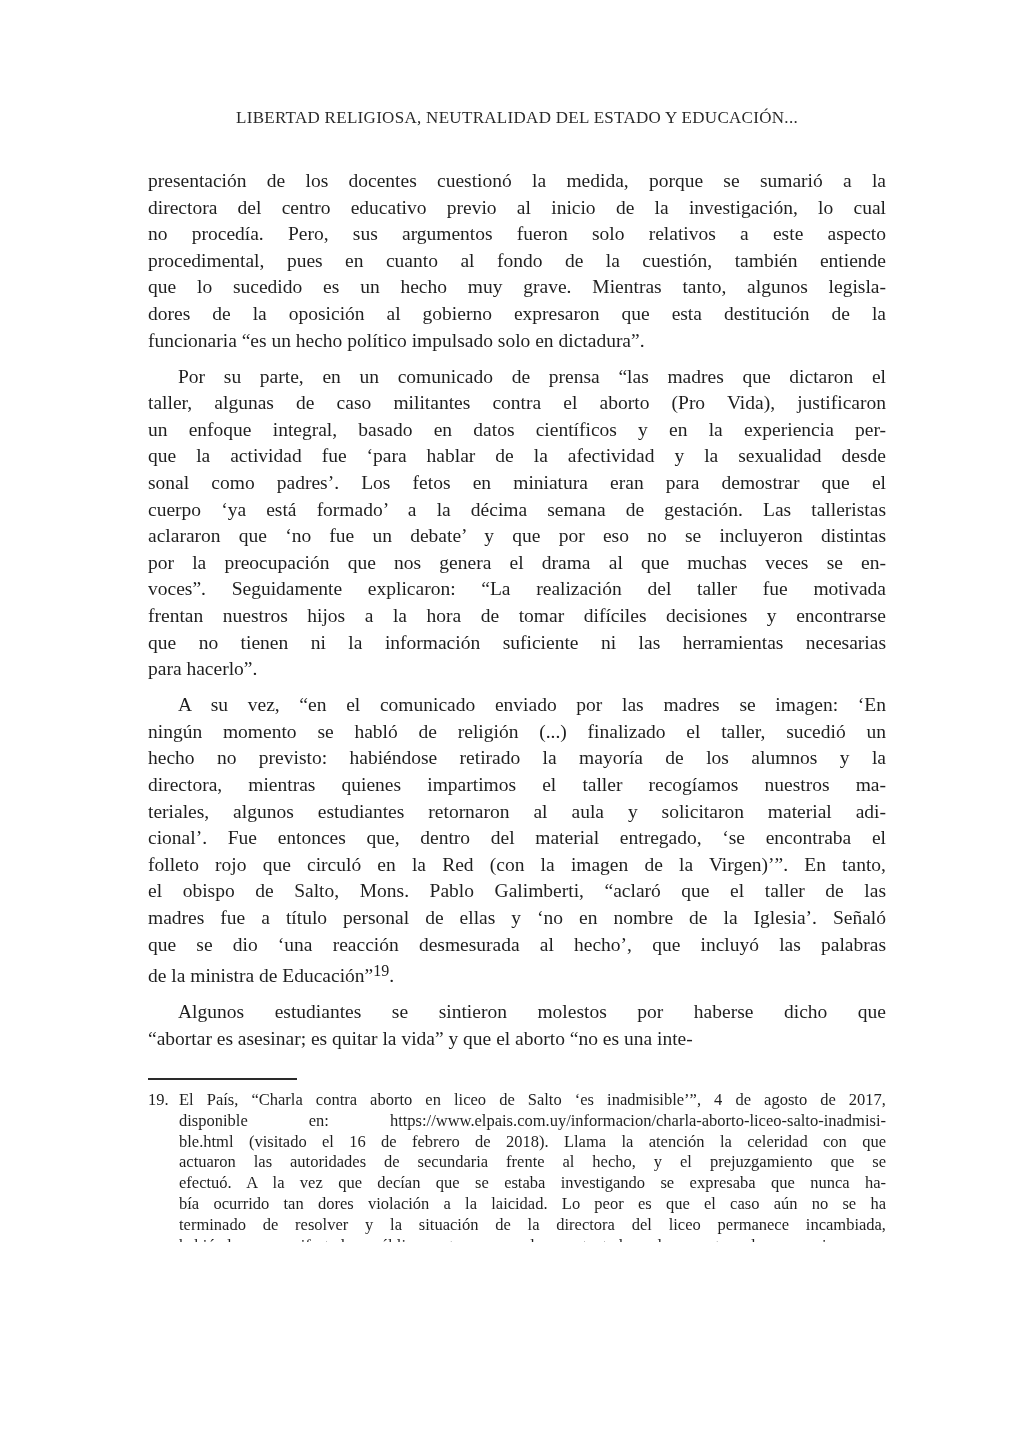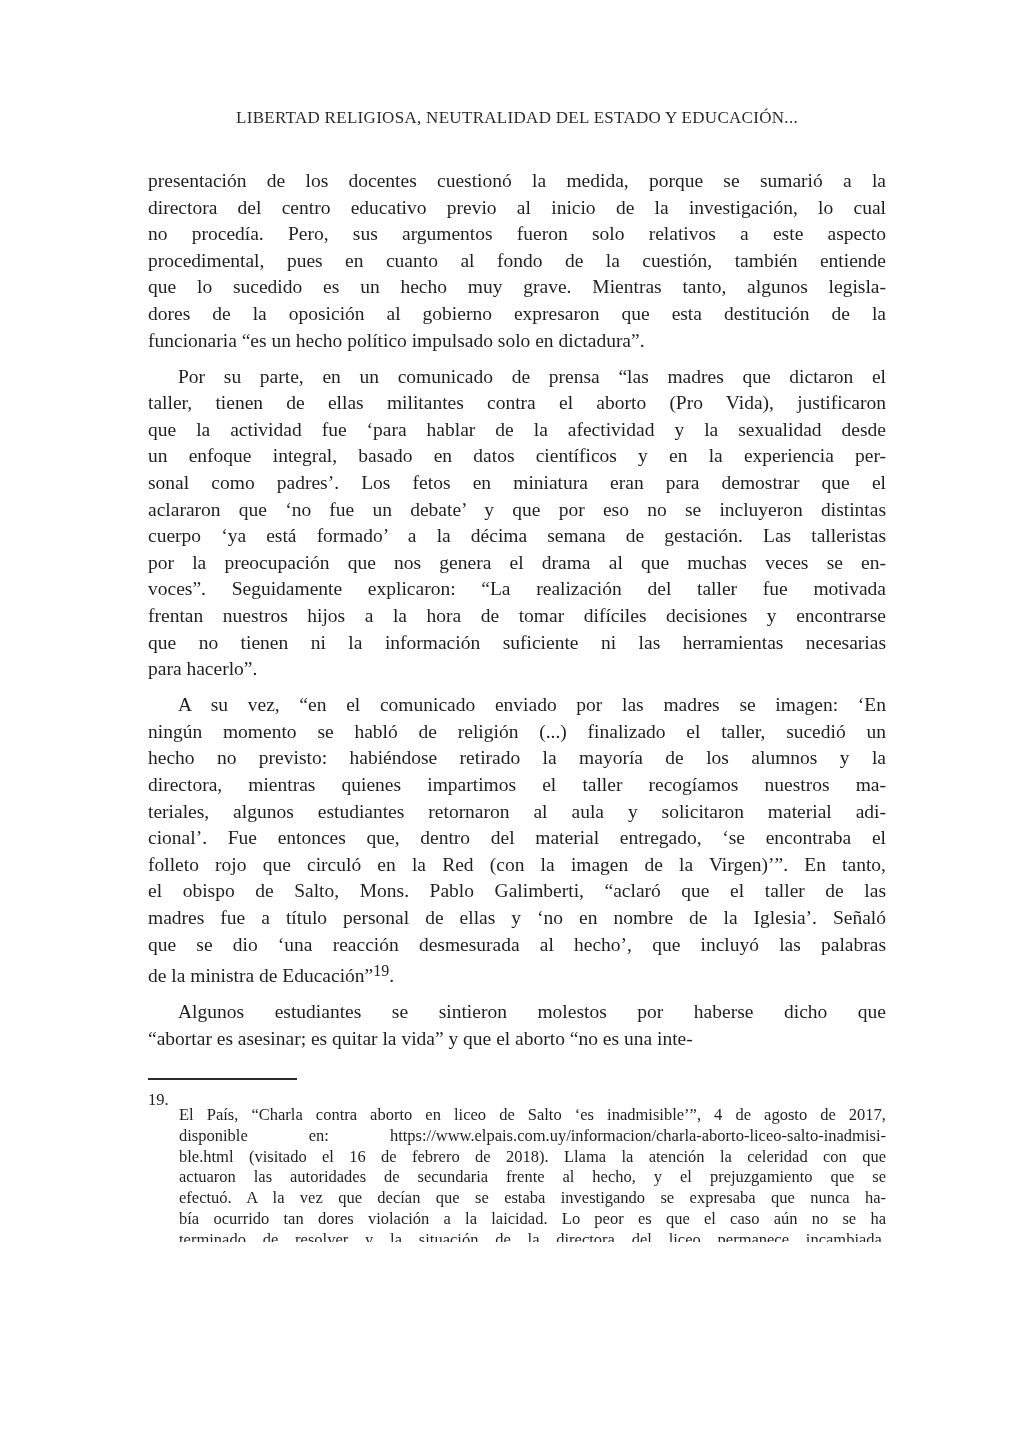--- a/index.html
+++ b/index.html
@@ -62,21 +62,21 @@
   }
   .footnote {
     display: flex;
     align-items: flex-start;
     font-size: 16.5px;
   }
   .fn-label {
     flex: 0 0 31px;
     line-height: 20.8px;
   }
-  .fn-lines { flex: 1 1 auto; margin-top: 15px; }
+  .fn-lines { flex: 1 1 auto; }
   .fn-lines .line { line-height: 20.8px; }
   .page-number {
     position: absolute;
     top: 1303px;
     left: 148px;
     font-size: 19px;
     color: #15803d;
   }
 </style>
 </head>
@@ -91,26 +91,26 @@
         <div class="line"><span>presentación de los docentes cuestionó la medida, porque se sumarió a la</span></div>
         <div class="line"><span>directora del centro educativo previo al inicio de la investigación, lo cual</span></div>
         <div class="line"><span>no procedía. Pero, sus argumentos fueron solo relativos a este aspecto</span></div>
         <div class="line"><span>procedimental, pues en cuanto al fondo de la cuestión, también entiende</span></div>
         <div class="line"><span>que lo sucedido es un hecho muy grave. Mientras tanto, algunos legisla-</span></div>
         <div class="line"><span>dores de la oposición al gobierno expresaron que esta destitución de la</span></div>
         <div class="line last"><span>funcionaria “es un hecho político impulsado solo en dictadura”.</span></div>
       </div>
       <div class="para indent">
         <div class="line"><span>Por su parte, en un comunicado de prensa “las madres que dictaron el</span></div>
-        <div class="line"><span>taller, tienen de ellas militantes contra el aborto (Pro Vida), justificaron</span></div>
+        <div class="line"><span>taller, algunas de caso militantes contra el aborto (Pro Vida), justificaron</span></div>
+        <div class="line"><span>un enfoque integral, basado en datos científicos y en la experiencia per-</span></div>
         <div class="line"><span>que la actividad fue ‘para hablar de la afectividad y la sexualidad desde</span></div>
-        <div class="line"><span>un enfoque integral, basado en datos científicos y en la experiencia per-</span></div>
         <div class="line"><span>sonal como padres’. Los fetos en miniatura eran para demostrar que el</span></div>
+        <div class="line"><span>cuerpo ‘ya está formado’ a la décima semana de gestación. Las talleristas</span></div>
         <div class="line"><span>aclararon que ‘no fue un debate’ y que por eso no se incluyeron distintas</span></div>
-        <div class="line"><span>cuerpo ‘ya está formado’ a la décima semana de gestación. Las talleristas</span></div>
         <div class="line"><span>por la preocupación que nos genera el drama al que muchas veces se en-</span></div>
         <div class="line"><span>voces”. Seguidamente explicaron: “La realización del taller fue motivada</span></div>
         <div class="line"><span>frentan nuestros hijos a la hora de tomar difíciles decisiones y encontrarse</span></div>
         <div class="line"><span>que no tienen ni la información suficiente ni las herramientas necesarias</span></div>
         <div class="line last"><span>para hacerlo”.</span></div>
       </div>
       <div class="para indent">
         <div class="line"><span>A su vez, “en el comunicado enviado por las madres se imagen: ‘En</span></div>
         <div class="line"><span>ningún momento se habló de religión (...) finalizado el taller, sucedió un</span></div>
         <div class="line"><span>hecho no previsto: habiéndose retirado la mayoría de los alumnos y la</span></div>

